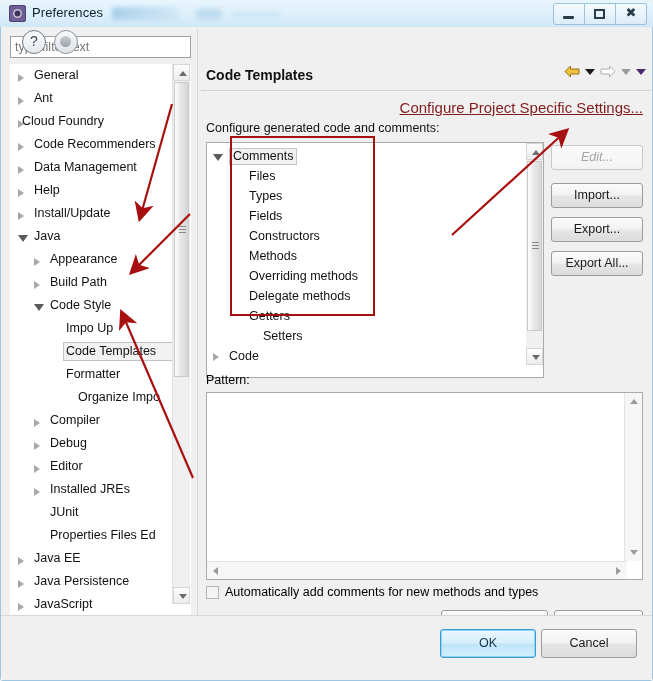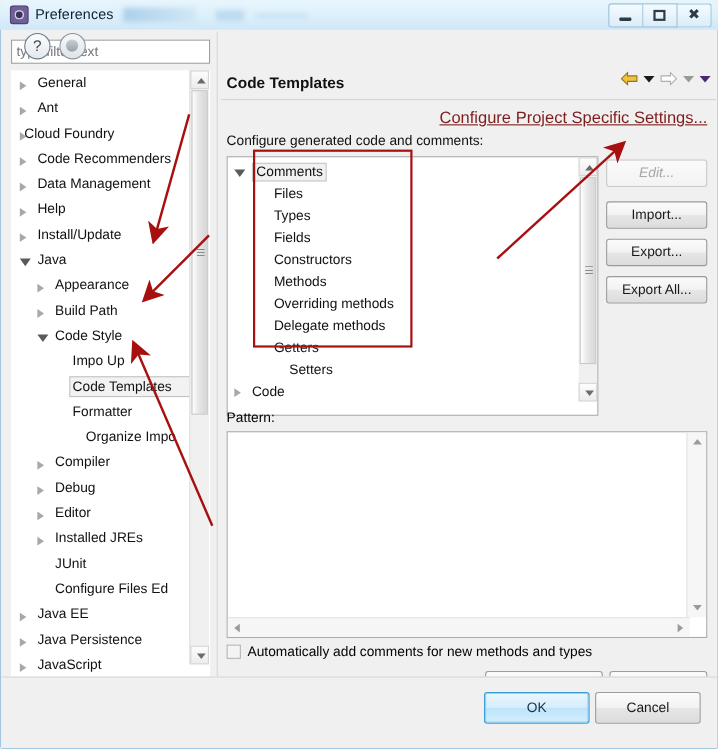--- a/index.html
+++ b/index.html
@@ -612,21 +612,21 @@
             <span class="tree-label" style="left: 40px;">Editor</span>
           </div>
           <div class="tree-item">
             <span class="tw" style="left: 24px;"></span>
             <span class="tree-label" style="left: 40px;">Installed JREs</span>
           </div>
           <div class="tree-item">
             <span class="tree-label" style="left: 40px;">JUnit</span>
           </div>
           <div class="tree-item">
-            <span class="tree-label" style="left: 40px;">Configure Files Ed</span>
+            <span class="tree-label" style="left: 40px;">Properties Files Ed</span>
           </div>
           <div class="tree-item">
             <span class="tw" style="left: 8px;"></span>
             <span class="tree-label" style="left: 24px;">Java EE</span>
           </div>
           <div class="tree-item">
             <span class="tw" style="left: 8px;"></span>
             <span class="tree-label" style="left: 24px;">Java Persistence</span>
           </div>
           <div class="tree-item">

